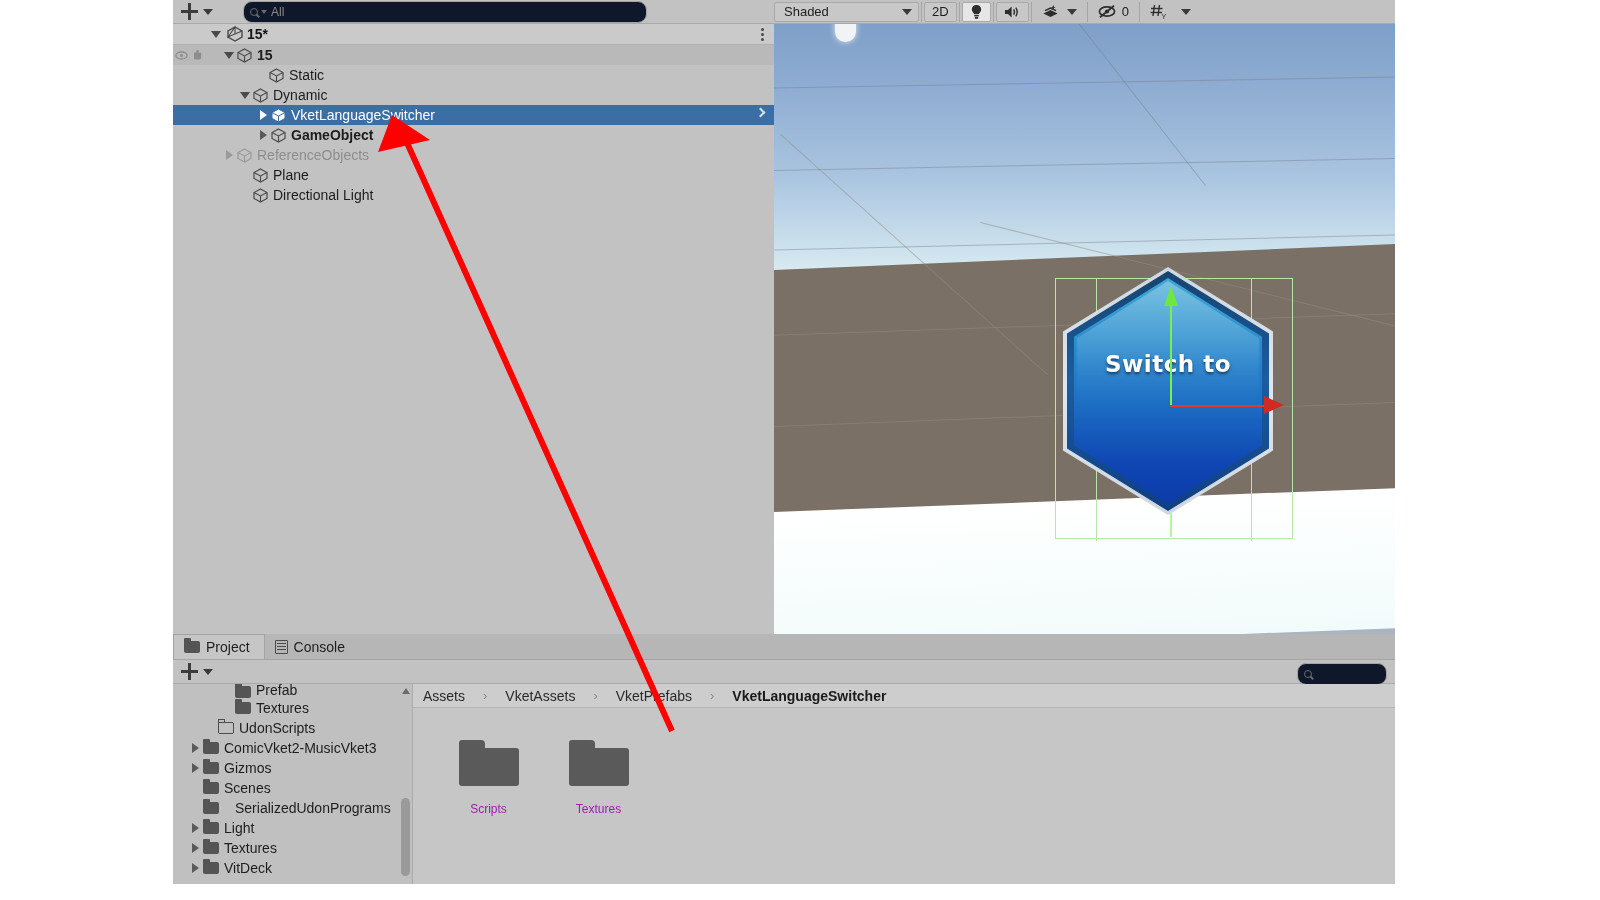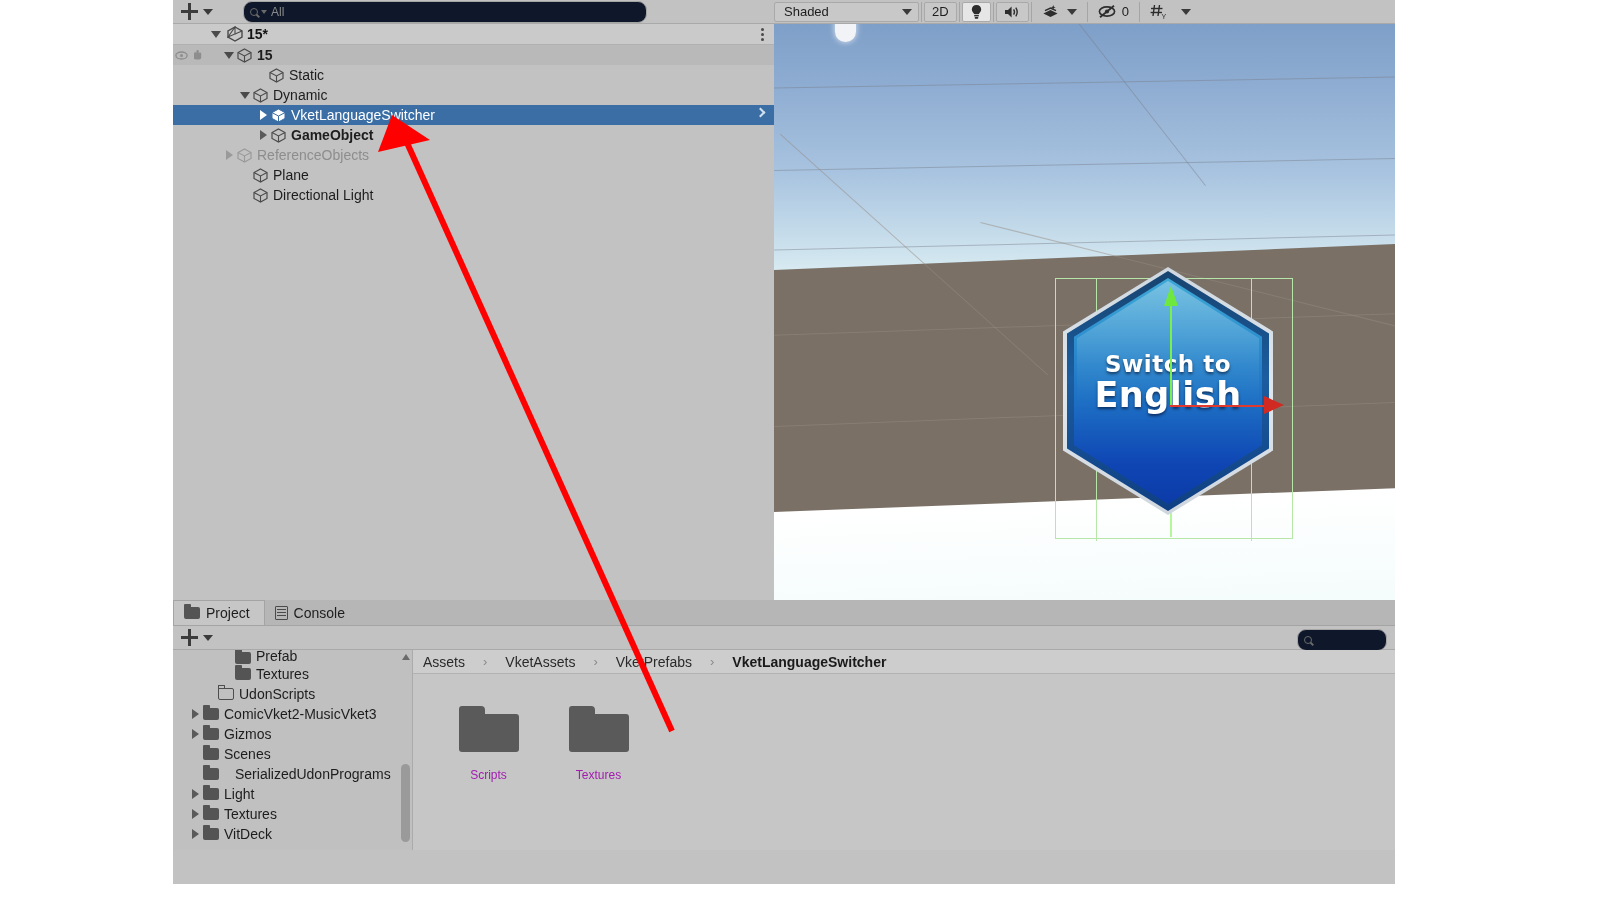--- a/index.html
+++ b/index.html
@@ -199,21 +199,21 @@
   }
   .gizmo-y-low { position: absolute; left: 396px; top: 383px; width: 2px; height: 130px; background: rgba(123,240,74,.55); }
   .gizmo-x { position: absolute; left: 396px; top: 381px; width: 97px; height: 2px; background: #e03a2f; }
   .gizmo-x-head {
     position: absolute; left: 490px; top: 372px; width: 0; height: 0;
     border-top: 9px solid transparent; border-bottom: 9px solid transparent;
     border-left: 20px solid #d12a22;
   }
 
   
-  .dock { position: absolute; left: 0; top: 600px; width: 1222px; height: 250px; background: #c2c2c2; }
+  .dock { position: absolute; left: 0; top: 634px; width: 1222px; height: 250px; background: #c2c2c2; }
   .tabstrip {
     height: 26px; background: #b6b6b6; display: flex; align-items: flex-end;
     border-bottom: 1px solid #a4a4a4;
   }
   .tab {
     height: 25px; padding: 0 14px 0 10px; display: flex; align-items: center; gap: 6px;
     font-size: 14px; color: #1e1e1e; background: #b6b6b6;
   }
   .tab.active { background: #c6c6c6; border-top: 1px solid #a4a4a4; border-left: 1px solid #a4a4a4; border-right: 1px solid #a4a4a4; }
   .folder-ico { width: 16px; height: 12px; position: relative; flex: 0 0 auto; }
@@ -523,21 +523,20 @@
 
         <div class="gizmo-y-low"></div>
 
         <div class="hexwrap">
           <div class="hex outer"></div>
           <div class="hex rim"></div>
           <div class="hex face"></div>
           <div class="hex gloss"></div>
           <div class="hextext">
             <span class="l1">Switch to</span>
-            <span class="l2">English</span>
           </div>
         </div>
 
         <div class="gizmo-y"></div>
         <div class="gizmo-y-head"></div>
         <div class="gizmo-x"></div>
         <div class="gizmo-x-head"></div>
       </div>
     </div>
 

